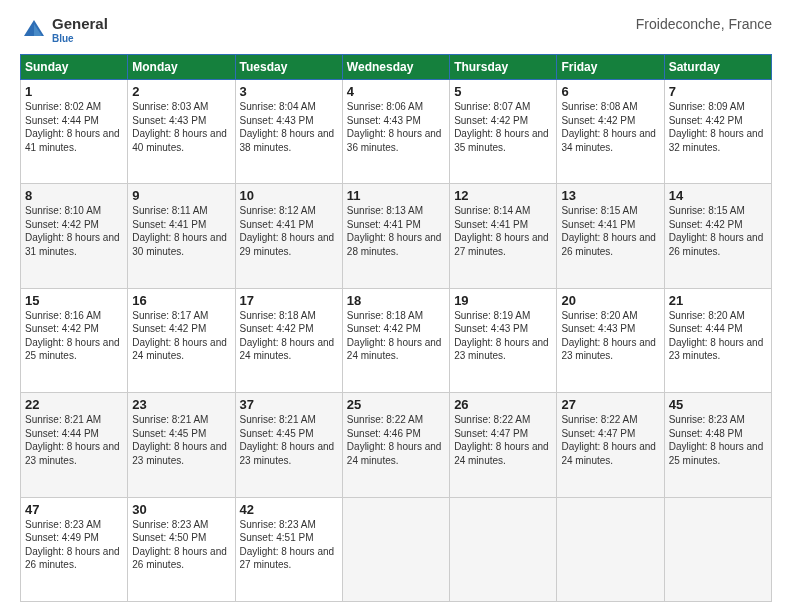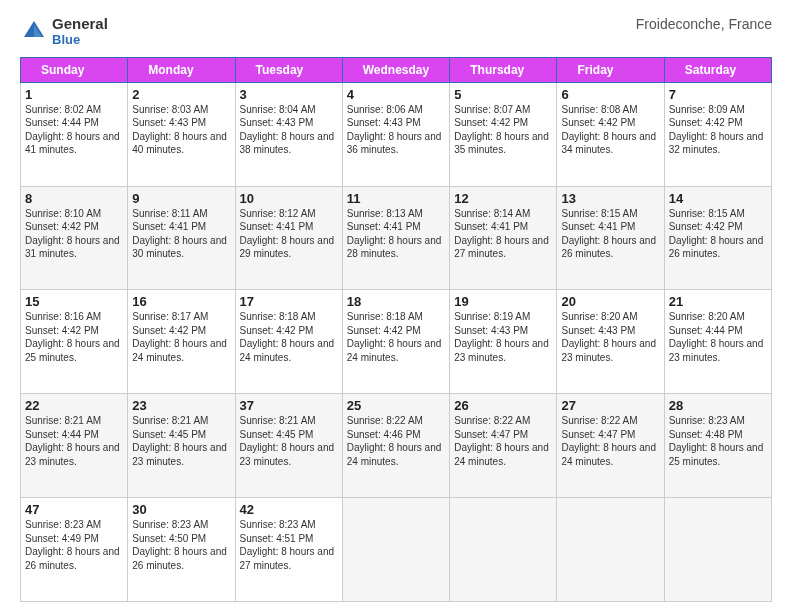--- a/index.html
+++ b/index.html
@@ -32,21 +32,21 @@
       display: flex;
       flex-direction: column;
       line-height: 1.1;
     }
     .logo-general {
       font-size: 15px;
       font-weight: bold;
       color: #333;
     }
     .logo-blue {
-      font-size: 13px;
+      font-size: 10px;
       font-weight: bold;
       color: #2d6db5;
     }
     .logo-icon {
       width: 28px;
       height: 28px;
     }
     .title-block {
       text-align: right;
     }
@@ -60,25 +60,25 @@
       font-size: 14px;
       color: #555;
     }
     .calendar {
       flex: 1;
       border-collapse: collapse;
       width: 100%;
       font-size: 10.5px;
     }
     .calendar thead tr th {
-      background-color: #d946ef;
+      background-color: #15803d;
       color: #fff;
       font-weight: bold;
       font-size: 12px;
-      padding: 5px 20px;
+      padding: 5px 4px;
       text-align: left;
       border: 1px solid #2d6db5;
     }
     .calendar tbody tr td {
       vertical-align: top;
       border: 1px solid #ccc;
       padding: 4px 4px;
       width: calc(100% / 7);
       background: #fff;
     }
@@ -243,21 +243,21 @@
       </td>
           <td>
         <span class="day-num">26</span>
         <span class="day-info">Sunrise: 8:22 AM<br>Sunset: 4:47 PM<br>Daylight: 8 hours and 24 minutes.</span>
       </td>
           <td>
         <span class="day-num">27</span>
         <span class="day-info">Sunrise: 8:22 AM<br>Sunset: 4:47 PM<br>Daylight: 8 hours and 24 minutes.</span>
       </td>
           <td>
-        <span class="day-num">28</span>
+        <span class="day-num">45</span>
         <span class="day-info">Sunrise: 8:23 AM<br>Sunset: 4:48 PM<br>Daylight: 8 hours and 25 minutes.</span>
       </td>
         </tr>
         <tr>
           <td>
         <span class="day-num">47</span>
         <span class="day-info">Sunrise: 8:23 AM<br>Sunset: 4:49 PM<br>Daylight: 8 hours and 26 minutes.</span>
       </td>
           <td>
         <span class="day-num">30</span>

